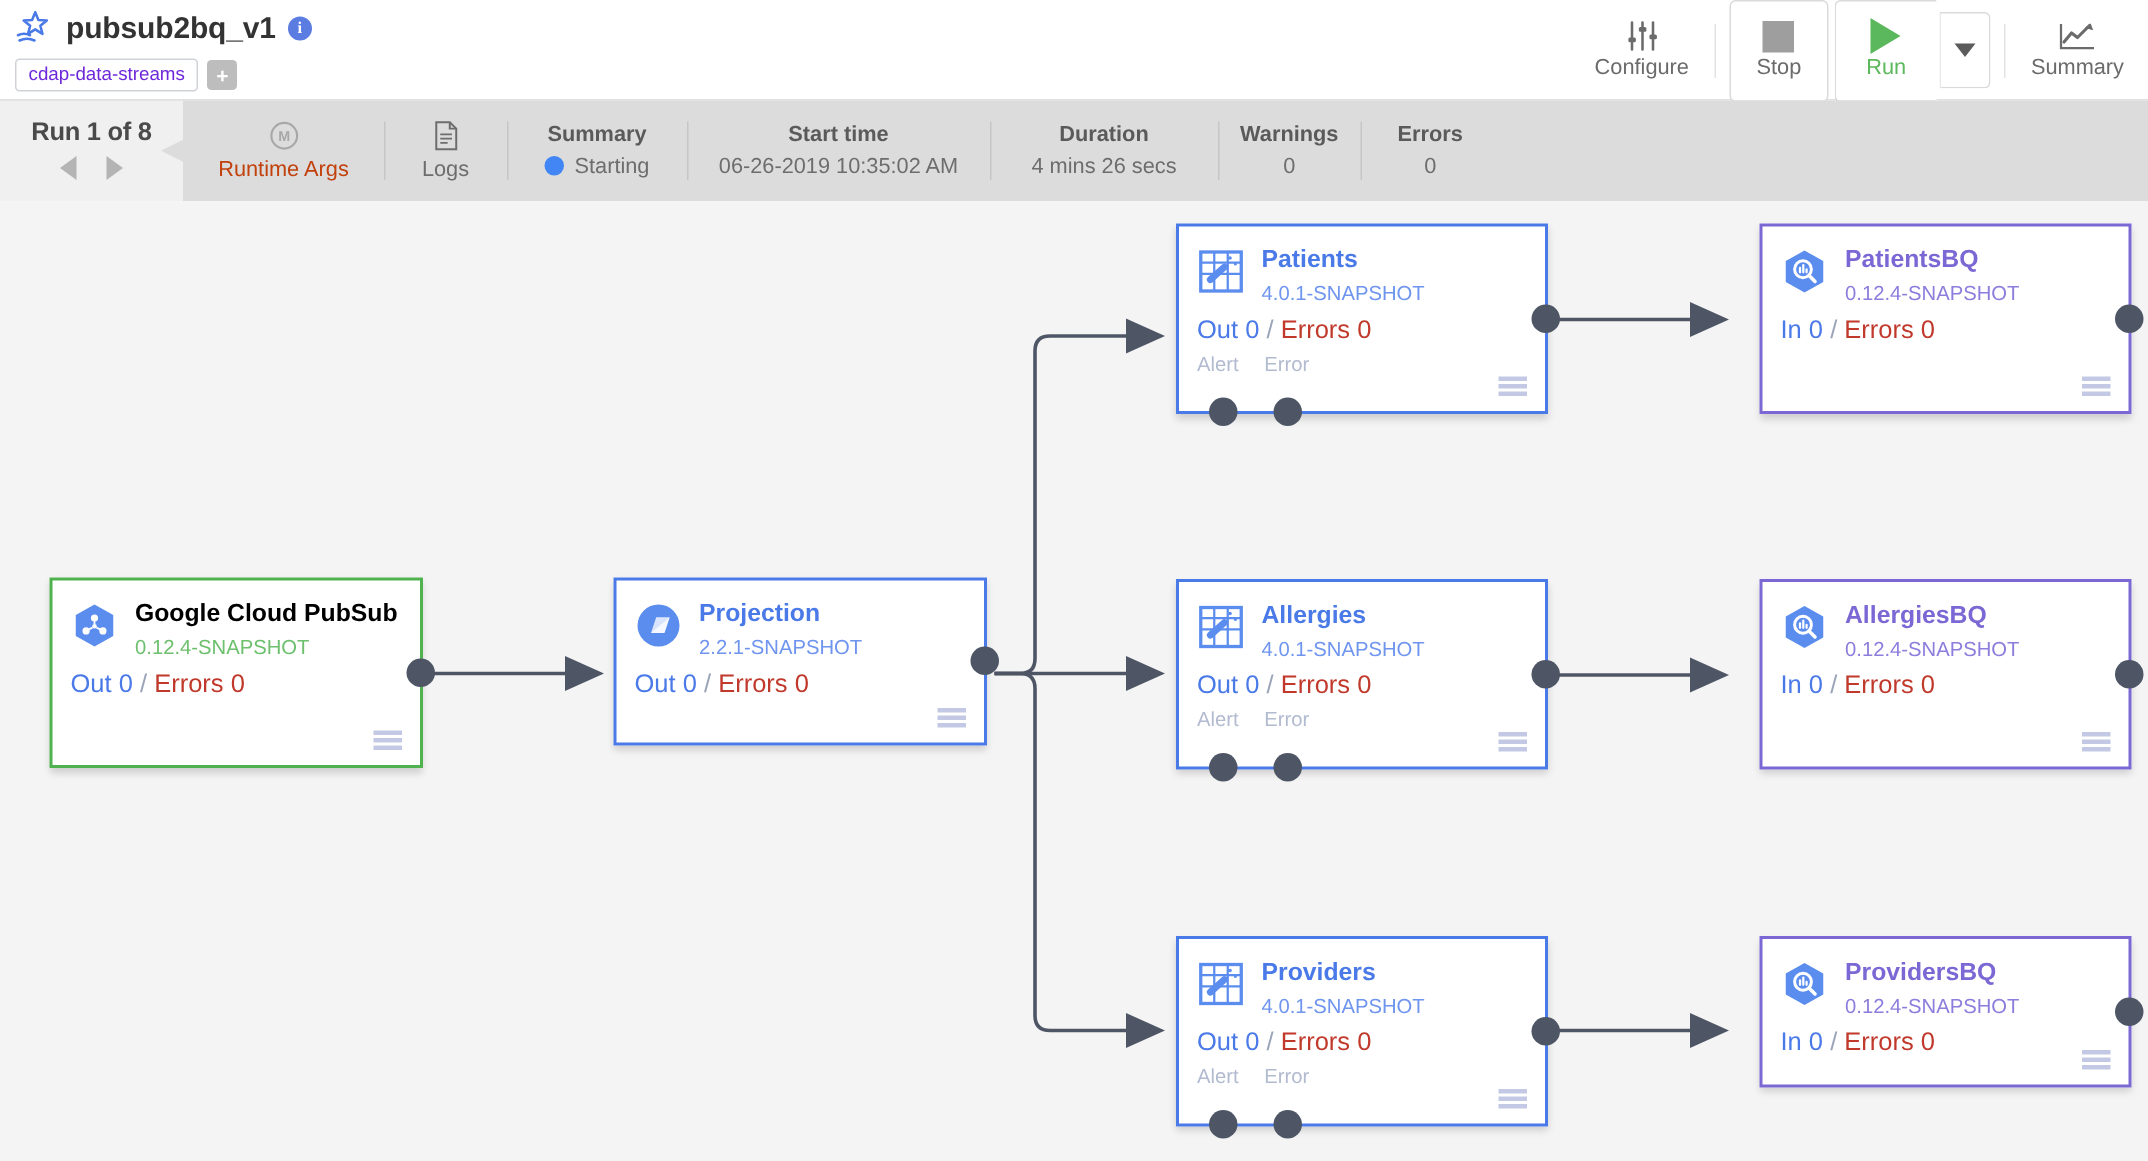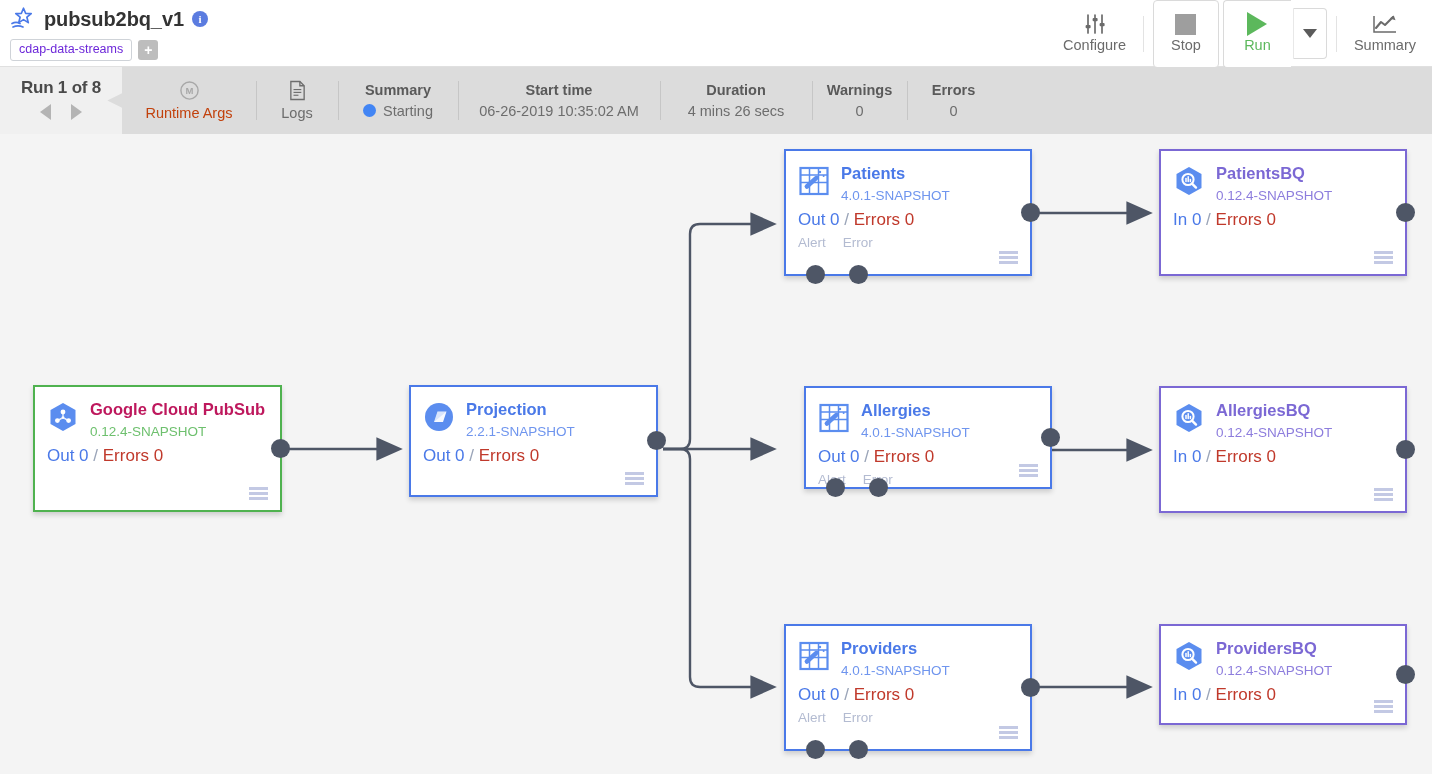--- a/index.html
+++ b/index.html
@@ -134,30 +134,30 @@
   }
   .edges { position: absolute; inset: 0; }
 
   
   .node {
     position: absolute; background: #ffffff;
     border: 2px solid #4a79e8;
     box-shadow: 0 3px 5px rgba(0,0,0,0.16);
   }
   .node.green { border-color: #4fb24f; }
-  .node.purple { border-color: #7b68d4; }
+  .node.purple { border-color: #7b68d4; margin-left: 14px; }
 
   .node-head { display: flex; align-items: flex-start; padding: 12px 10px 0 12px; gap: 11px; }
   .node-icon { width: 32px; height: 32px; flex: 0 0 32px; margin-top: 2px; }
   .node-titles { overflow: hidden; }
   .node-name {
     font-size: 16.5px; font-weight: bold; color: #4a79e8;
     line-height: 20px; white-space: nowrap;
   }
-  .node.green .node-name { color: #be185d; }
+  .node.green .node-name { color: #000000; }
   .node.purple .node-name { color: #7b68d4; }
   .node-ver {
     font-size: 13.5px; color: #6f95ee; line-height: 19px; margin-top: 3px;
     white-space: nowrap;
   }
   .node.green .node-ver { color: #6ec06e; }
   .node.purple .node-ver { color: #8d7ddd; }
 
   .node-metrics {
     font-size: 17px; padding: 6px 0 0 12px; line-height: 17px; white-space: nowrap;
@@ -450,21 +450,21 @@
     <span class="hamburger">
         <i></i>
         <i></i>
         <i></i>
       </span>
     <span class="port port-out"></span>
     <span class="port port-bot" style="left:20px"></span>
     <span class="port port-bot" style="left:63px"></span>
   </div>
 
-  <div class="node" style="left:784px; top:252px; width:248px; height:103px;margin-left:20px;">
+  <div class="node" style="left:784px; top:252px; width:248px; height:127px;">
     <div class="node-head">
       <span class="node-icon">
         <svg viewBox="0 0 32 32" width="32" height="32">
           <rect x="2.5" y="3" width="27" height="26" fill="none" stroke="#5b8def" stroke-width="2.2"></rect>
           <g stroke="#5b8def" stroke-width="1.5">
             <line x1="2.5" y1="10" x2="29.5" y2="10"></line>
             <line x1="2.5" y1="17.5" x2="29.5" y2="17.5"></line>
             <line x1="11.5" y1="3" x2="11.5" y2="29"></line>
             <line x1="20.5" y1="3" x2="20.5" y2="29"></line>
           </g>

